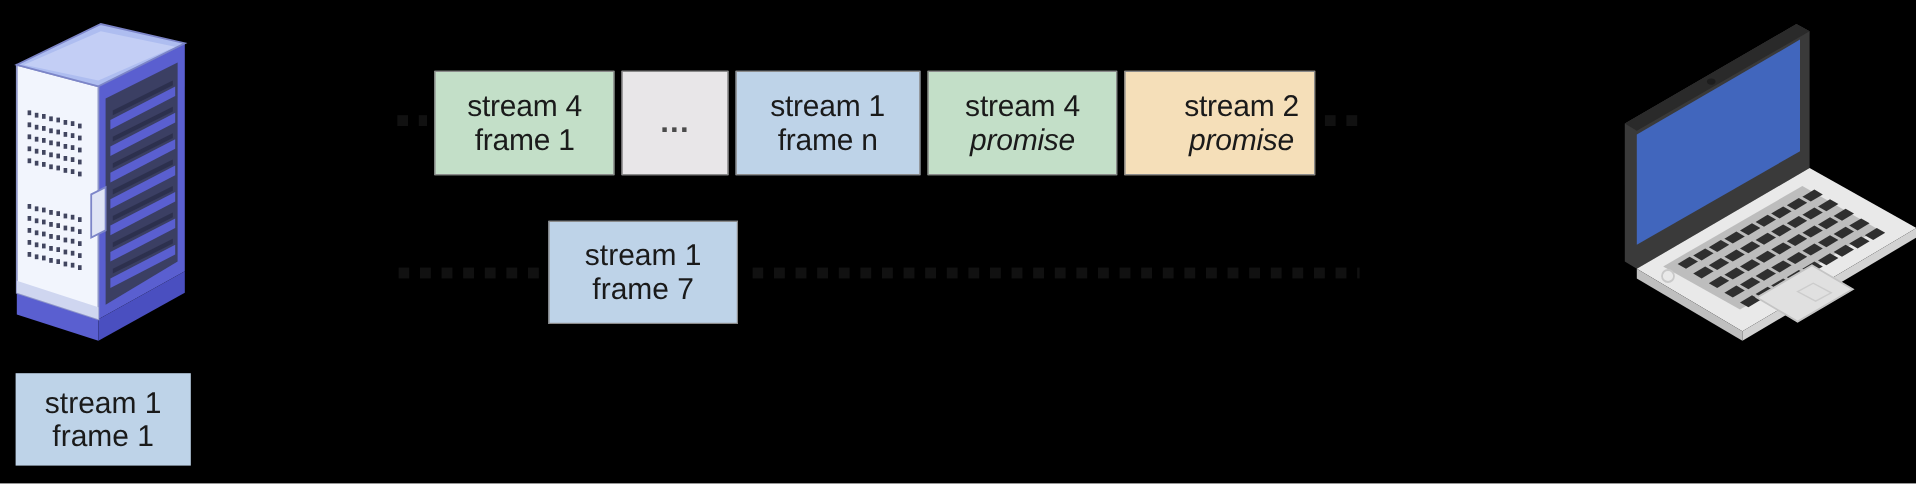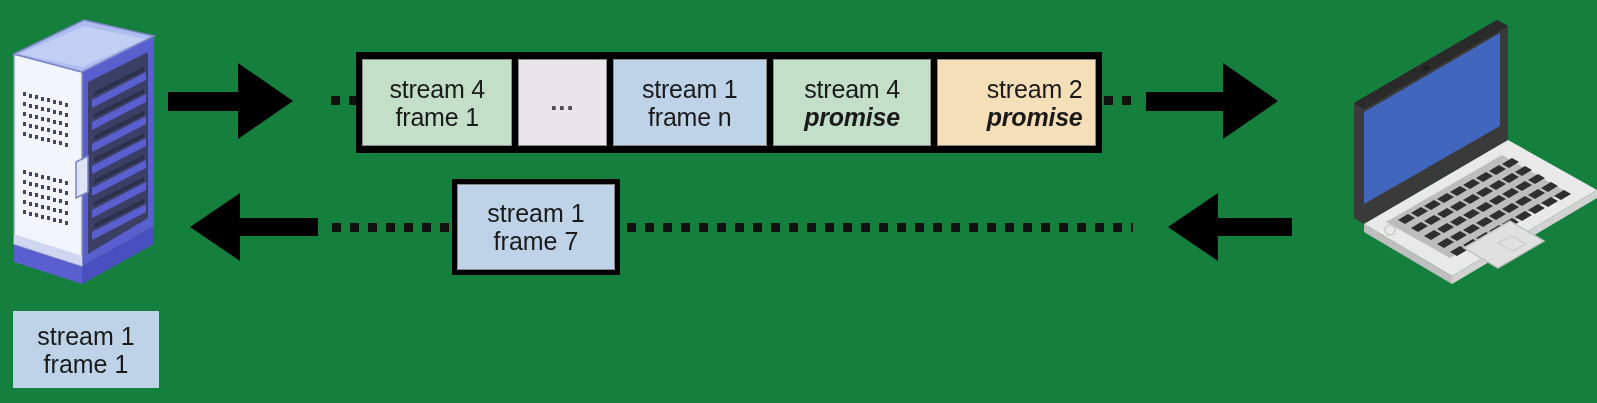--- a/index.html
+++ b/index.html
@@ -7,21 +7,21 @@
     padding: 0;
     background: #ffffff;
   }
   body {
     font-family: "Liberation Sans", sans-serif;
   }
   #canvas {
     position: relative;
     width: 1597px;
     height: 403px;
-    background: #15803d;
+    background: #000000;
     overflow: hidden;
   }
 
   
   .abs { position: absolute; }
 
   
   #frame-strip {
     position: absolute;
     left: 356px;
@@ -43,21 +43,21 @@
     flex-direction: column;
     align-items: center;
     justify-content: center;
     line-height: 1.12;
     font-size: 25px;
     color: #1a1a1a;
     letter-spacing: -0.2px;
     text-align: center;
     white-space: nowrap;
   }
-  .frame-cell .l2.italic { font-style: italic; font-weight: bold; }
+  .frame-cell .l2.italic { font-style: italic; }
   .cell-green  { background: #c3dfc8; }
   .cell-blue   { background: #bed3e8; }
   .cell-tan    { background: #f5dfb9; padding-left: 36px; }
   .cell-gray   { background: #e8e6e8; }
   .cell-ellipsis {
     font-size: 26px;
     font-weight: bold;
     color: #4a4a4a;
     letter-spacing: 1px;
     padding-bottom: 2px;

